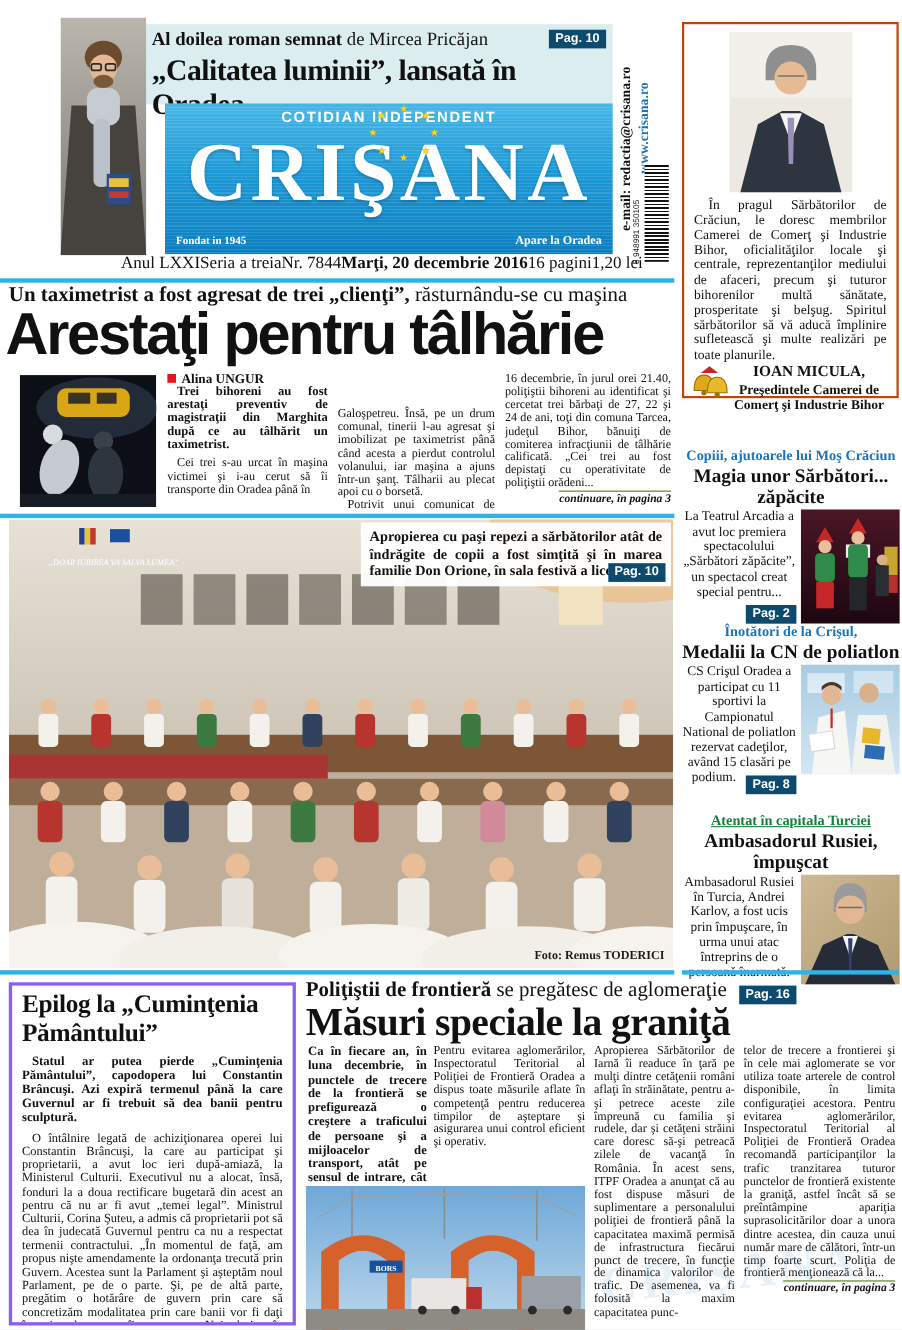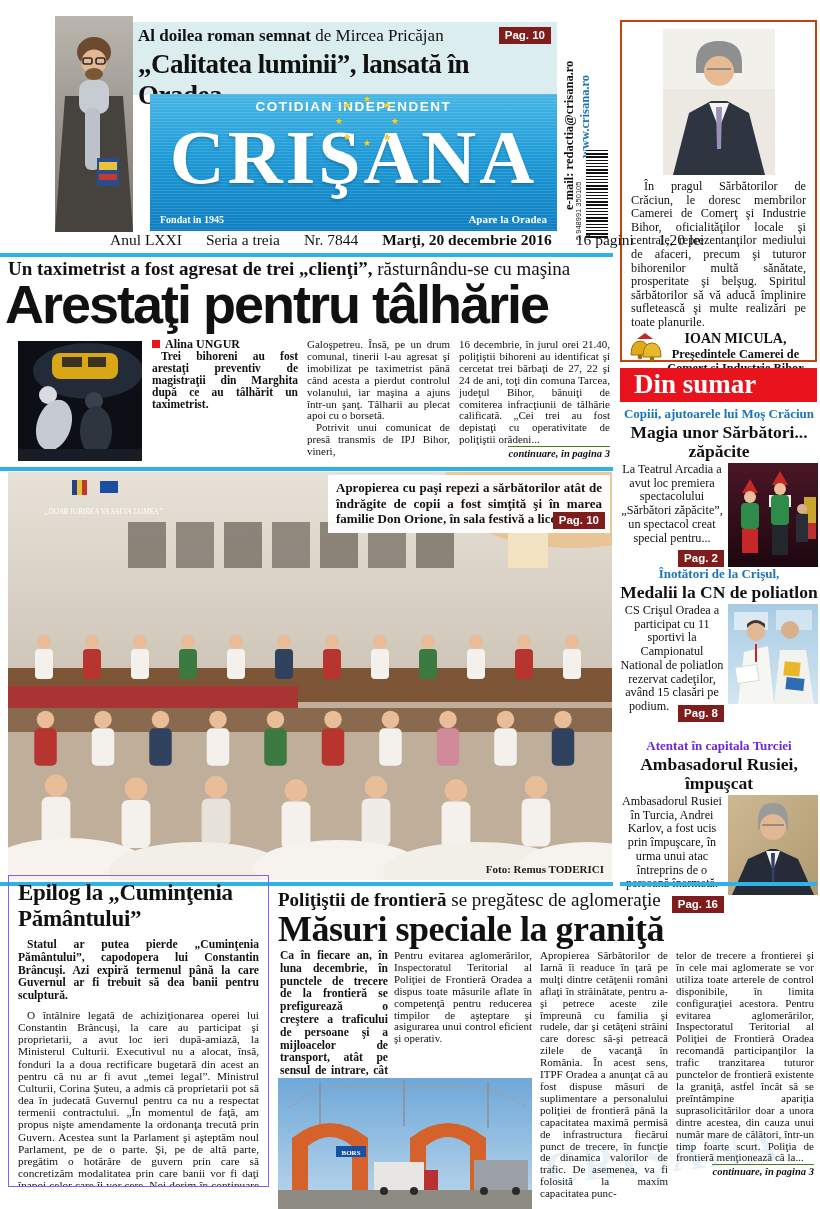--- a/index.html
+++ b/index.html
@@ -1,19 +1,19 @@
 <!DOCTYPE html>
 <html><head>
 <meta charset="utf-8">
 <style>
   html,body{margin:0;padding:0;background:#9a9a9a;}
   #page{position:relative;width:820px;height:1209px;background:#fff;overflow:hidden;
         font-family:"Liberation Serif",serif;color:#111;margin:0 auto;}
   .abs{position:absolute;}
-  .pag-badge{display:inline-block;background:#7f1d1d;color:#fff;
+  .pag-badge{display:inline-block;background:#0c4a6e;color:#fff;
              font-family:"Liberation Sans",sans-serif;font-weight:bold;
              font-size:11.5px;line-height:15px;padding:1px 6px;}
   .rule{position:absolute;background:#2fb3e6;height:4px;}
   .sq{display:inline-block;width:8px;height:8px;background:#e8131c;margin-right:5px;}
   .more-line{display:block;width:fit-content;margin-left:auto;border-top:1px solid #4d7c0f;
              font-style:italic;font-weight:bold;font-size:10.5px;padding-top:1px;}
   
   .banner{left:116px;top:22px;width:441px;height:73px;background:#dcedf0;padding:4px 0 0 22px;box-sizing:border-box;}
   .banner-l1{font-size:17px;}
   .banner-l2{font-size:27px;font-weight:bold;margin-top:3px;letter-spacing:-0.5px;}
@@ -40,21 +40,21 @@
   
   .greet{left:620px;top:20px;width:197px;height:342px;border:2px solid #c2410c;
          box-sizing:border-box;padding:7px 9px 0 9px;}
   .greet-body{font-size:12.3px;line-height:13.6px;text-align:justify;text-indent:13px;margin-top:5px;}
   .greet-wish{color:#e8131c;font-style:italic;font-weight:bold;font-size:13px;text-align:center;margin-top:3px;}
   .greet-name{font-weight:bold;font-size:14px;text-align:center;margin-top:1px;}
   .greet-role{font-weight:bold;font-size:12.3px;line-height:14px;text-align:center;}
   .greet-sig{position:relative;padding-left:34px;}
   .bells{position:absolute;left:-4px;top:0px;}
   
-  .dateline{left:110px;top:231px;width:505px;display:flex;gap:24px;font-size:15.5px;white-space:nowrap;}
+  .dateline{left:110px;top:231px;width:505px;display:flex;font-size:15.5px;white-space:nowrap;}
   
   .lead-kicker{left:8px;top:258px;font-size:19px;width:600px;}
   .lead-headline{left:5px;top:275px;width:608px;font-family:"Liberation Sans",sans-serif;
      font-weight:bold;font-size:54px;letter-spacing:-2px;line-height:58px;white-space:nowrap;}
   .body-col{position:absolute;font-size:11px;line-height:11.9px;text-align:justify;overflow:hidden;}
   .body-col p{margin:0;text-indent:9px;}
   .byline{font-weight:bold;font-size:12px;text-indent:0!important;}
   .lead-b{font-weight:bold;font-size:11.5px;}
   
   .feature{left:8px;top:472px;width:604px;height:408px;overflow:hidden;}
@@ -66,21 +66,21 @@
   .sumar-title{left:620px;top:368px;width:197px;height:34px;background:#e8131c;color:#fff;
      font-weight:bold;font-size:27px;line-height:33px;padding-left:14px;box-sizing:border-box;}
   .sumar-item{position:absolute;left:620px;width:198px;text-align:center;}
   .si-kicker{font-weight:bold;font-size:13px;}
   .si-headline{font-weight:bold;font-size:17.5px;line-height:19px;margin-top:1px;}
   .si-row{display:flex;margin-top:2px;}
   .si-text{width:104px;font-size:12.2px;line-height:13.7px;}
   .si-text .pag-badge{margin-top:5px;float:right;}
   .si-photo{margin-left:4px;}
   
-  .epilog{left:8px;top:875px;width:261px;height:312px;border:1px solid #8b5cf6;
+  .epilog{left:8px;top:893px;width:261px;height:312px;border:3px solid #8b5cf6;
           box-sizing:border-box;padding:4px 9px;overflow:hidden;}
   .ep-headline{font-weight:bold;font-size:23px;line-height:26px;letter-spacing:-0.3px;}
   .ep-lead{font-weight:bold;font-size:11.6px;line-height:12.8px;text-align:justify;text-indent:9px;margin-top:7px;}
   .ep-body{font-size:11.3px;line-height:12.15px;text-align:justify;text-indent:9px;margin-top:6px;}
   
   .ba-kicker{left:278px;top:889px;font-size:19px;width:540px;}
   .ba-headline{left:278px;top:908px;width:540px;font-weight:bold;font-size:36px;letter-spacing:-0.5px;}
   .ba-col{position:absolute;top:950px;font-size:11px;line-height:11.9px;text-align:justify;overflow:hidden;}
   .ba-lead{font-weight:bold;font-size:11.6px;line-height:12.8px;}
   .watermark{left:545px;top:1130px;font-weight:bold;font-size:46px;color:rgba(110,165,205,.16);
@@ -186,23 +186,24 @@
     <circle cx="30" cy="54" r="9" fill="#d8dce0"></circle>
     <ellipse cx="36" cy="84" rx="17" ry="26" fill="#c6cbd2" transform="rotate(18 36 84)"></ellipse>
     <circle cx="76" cy="60" r="9" fill="#39414b"></circle>
     <ellipse cx="78" cy="90" rx="16" ry="25" fill="#2e353e"></ellipse>
     <rect x="0" y="108" width="124" height="12" fill="#181c24"></rect>
   </svg>
 
   <div class="body-col" style="left:152px;top:339px;width:146px;height:126px;">
     <p class="byline"><span class="sq"></span><span>Alina UNGUR</span></p>
     <p class="lead-b">Trei bihoreni au fost arestaţi preventiv de magistraţii din Marghita după ce au tâlhărit un taximetrist.</p>
+    <p style="margin-top:6px;">Cei trei s-au urcat în maşina victimei şi i-au cerut să îi transporte din Oradea până în</p>
   </div>
   <div class="body-col" style="left:307px;top:339px;width:143px;height:126px;">
-    <p style="text-indent:0;">Galoşpetreu. Însă, pe un drum comunal, tinerii l-au agresat şi imobilizat pe taximetrist până când acesta a pierdut controlul volanului, iar maşina a ajuns într-un şanţ. Tâlharii au plecat apoi cu o borsetă.</p>
+    <p style="text-indent:0;margin-top:32px;">Galoşpetreu. Însă, pe un drum comunal, tinerii l-au agresat şi imobilizat pe taximetrist până când acesta a pierdut controlul volanului, iar maşina a ajuns într-un şanţ. Tâlharii au plecat apoi cu o borsetă.</p>
     <p>Potrivit unui comunicat de presă transmis de IPJ Bihor, vineri,</p>
   </div>
   <div class="body-col" style="left:459px;top:339px;width:151px;height:126px;">
     <p style="text-indent:0;">16 decembrie, în jurul orei 21.40, poliţiştii bihoreni au identificat şi cercetat trei bărbaţi de 27, 22 şi 24 de ani, toţi din comuna Tarcea, judeţul Bihor, bănuiţi de comiterea infracţiunii de tâlhărie calificată. „Cei trei au fost depistaţi cu operativitate de poliţiştii orădeni...</p>
     <span class="more-line">continuare, în pagina 3</span>
   </div>
   <div class="rule" style="left:0;top:467px;width:613px;"></div>
 
   <div class="abs feature">
     <svg width="604" height="408" viewBox="0 0 604 408">
@@ -275,21 +276,20 @@
       <ellipse cx="580" cy="396" rx="70" ry="26" fill="#f6f3ee"></ellipse>
     </svg>
     <div class="feat-caption">
       <span>Apropierea cu paşi repezi a sărbătorilor atât de îndrăgite de copii a fost simţită şi în marea familie Don Orione, în sala festivă a liceului.</span>
       <span class="pag-badge">Pag. 10</span>
     </div>
     <div class="feat-credit">Foto: Remus TODERICI</div>
   </div>
   <div class="rule" style="left:0;top:882px;width:613px;"></div>
 
-  <div class="abs sumar-title">Din sumar</div>
 
   <div class="sumar-item" style="top:406px;">
     <div class="si-kicker" style="color: rgb(27, 116, 184);">Copiii, ajutoarele lui Moş Crăciun</div>
     <div class="si-headline">Magia unor Sărbători... zăpăcite</div>
     <div class="si-row">
       <div class="si-text">
         <span>La Teatrul Arcadia a avut loc premiera spectacolului „Sărbători zăpăcite”, un spectacol creat special pentru...</span>
         <span class="pag-badge">Pag. 2</span>
       </div>
       <svg class="si-photo" width="90" height="104" viewBox="0 0 90 104">
@@ -342,21 +342,21 @@
         <rect x="8" y="62" width="22" height="16" fill="#fff" transform="rotate(-8 19 70)" stroke="#cfd8de"></rect>
         <circle cx="62" cy="26" r="9" fill="#d9b08c"></circle>
         <polygon points="46,100 52,46 78,46 86,100" fill="#f2f2ef"></polygon>
         <rect x="56" y="58" width="16" height="14" fill="#e8b82a" transform="rotate(6 64 65)"></rect>
         <rect x="58" y="74" width="18" height="12" fill="#2e6db4" transform="rotate(6 67 80)"></rect>
       </svg>
     </div>
   </div>
 
   <div class="sumar-item" style="top:738px;">
-    <div class="si-kicker" style="color: #6d28d9;">Atentat în capitala Turciei</div>
+    <div class="si-kicker" style="color: #15803d; text-decoration: underline;">Atentat în capitala Turciei</div>
     <div class="si-headline">Ambasadorul Rusiei, împuşcat</div>
     <div class="si-row">
       <div class="si-text">
         <span>Ambasadorul Rusiei în Turcia, Andrei Karlov, a fost ucis prin împuşcare, în urma unui atac întreprins de o persoană înarmată.</span>
         <span class="pag-badge">Pag. 16</span>
       </div>
       <svg class="si-photo" width="90" height="100" viewBox="0 0 90 100">
         <defs>
             <linearGradient id="kv" x1="0" y1="0" x2="1" y2="1">
           <stop offset="0" stop-color="#cdb992"></stop>

